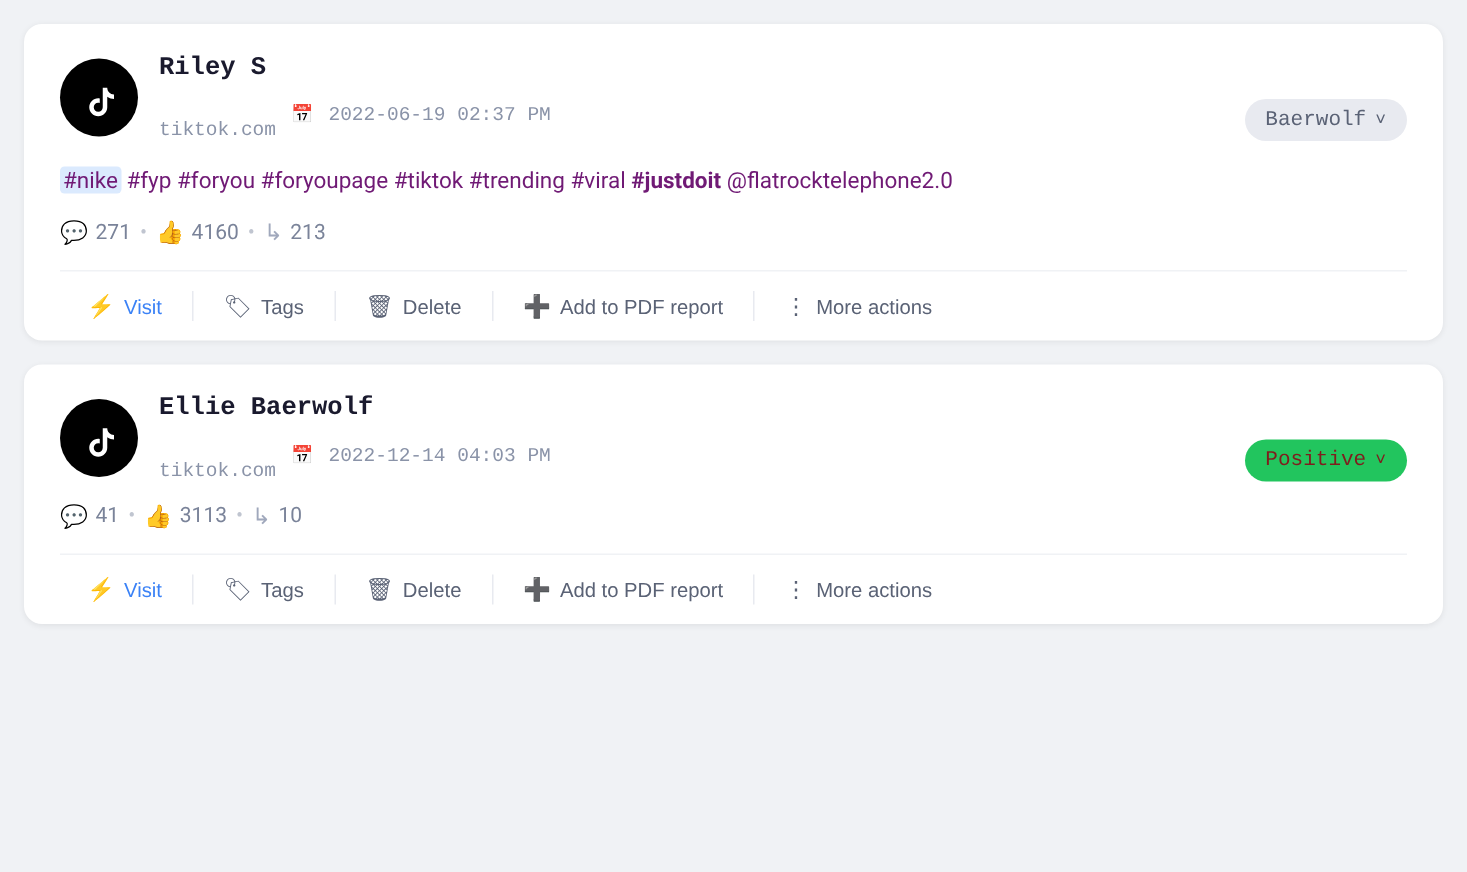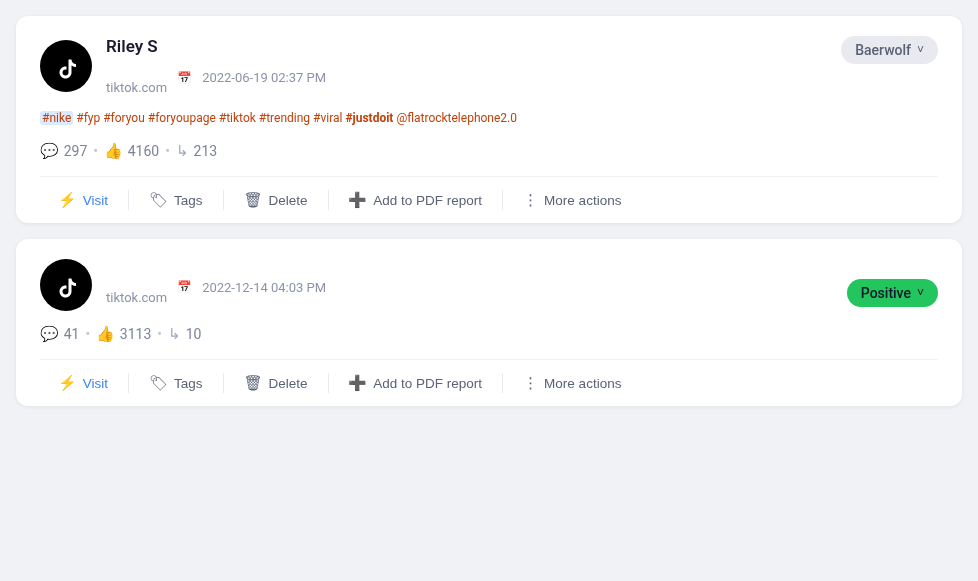--- a/index.html
+++ b/index.html
@@ -10,23 +10,24 @@
     }
     .card {
       background: #fff;
       border-radius: 12px;
       padding: 20px 24px 0 24px;
       margin-bottom: 16px;
       box-shadow: 0 1px 4px rgba(0,0,0,0.07);
     }
     .card-header {
       display: flex;
-      align-items: flex-start;
+      align-items: flex-end;
       justify-content: space-between;
       margin-bottom: 14px;
+      font-family: Liberation Mono, monospace;
     }
     .avatar-wrap {
       display: flex;
       align-items: center;
       gap: 14px;
     }
     .avatar {
       width: 52px;
       height: 52px;
       border-radius: 50%;
@@ -70,29 +71,29 @@
       font-size: 14px;
       font-weight: 500;
       cursor: pointer;
     }
     .sentiment-badge.neutral {
       background: #e8eaf0;
       color: #5a6275;
     }
     .sentiment-badge.positive {
       background: #22c55e;
-      color: #0f172a;
+      color: #7f1d1d;
       margin-top: 20px;
     }
     .chevron-down {
       font-size: 12px;
     }
     .card-content {
-      font-size: 12px;
-      color: #c2410c;
+      font-size: 15px;
+      color: #701a75;
       line-height: 1.6;
       margin-bottom: 14px;
     }
     .card-content .highlight {
       background: #dbeafe;
       border-radius: 3px;
       padding: 0 2px;
     }
     .card-content .bold {
       font-weight: 700;
@@ -178,21 +179,21 @@
       </div>
       <div class="sentiment-badge neutral">
         <span>Baerwolf</span>
         <span class="chevron-down">˅</span>
       </div>
     </div>
     <div class="card-content"><span class="highlight">#nike</span> #fyp #foryou #foryoupage #tiktok #trending #viral <strong class="bold">#justdoit</strong> @flatrocktelephone2.0</div>
     <div class="stats">
       <span class="stat-item">
         <span class="stat-icon">💬</span>
-        <span>297</span>
+        <span>271</span>
       </span>
       <span class="dot">•</span>
       <span class="stat-item">
         <span class="stat-icon">👍</span>
         <span>4160</span>
       </span>
       <span class="dot">•</span>
       <span class="stat-item">
         <span class="stat-icon">↳</span>
         <span>213</span>
@@ -228,20 +229,21 @@
     <div class="card">
     <div class="card-header">
       <div class="avatar-wrap">
         <div class="avatar">
           <svg viewBox="0 0 32 32" fill="none" xmlns="http://www.w3.org/2000/svg">
     <circle cx="16" cy="16" r="16" fill="#000"></circle>
     <path d="M21.5 9.5c0 2.5 2 4.5 4.5 4.5v3c-1.5 0-3-.5-4.5-1.5v7c0 3.3-2.7 6-6 6s-6-2.7-6-6 2.7-6 6-6c.3 0 .7 0 1 .1v3.1c-.3-.1-.6-.2-1-.2-1.7 0-3 1.3-3 3s1.3 3 3 3 3-1.3 3-3V9.5h3z" fill="white"></path>
   </svg>
         </div>
         <div class="user-info">
+          <div class="username">Ellie Baerwolf</div>
           <div class="meta">
             <span class="platform">tiktok.com</span>
             <span class="date-icon">📅</span>
             <span class="date">2022-12-14 04:03 PM</span>
           </div>
         </div>
       </div>
       <div class="sentiment-badge positive">
         <span>Positive</span>
         <span class="chevron-down">˅</span>

